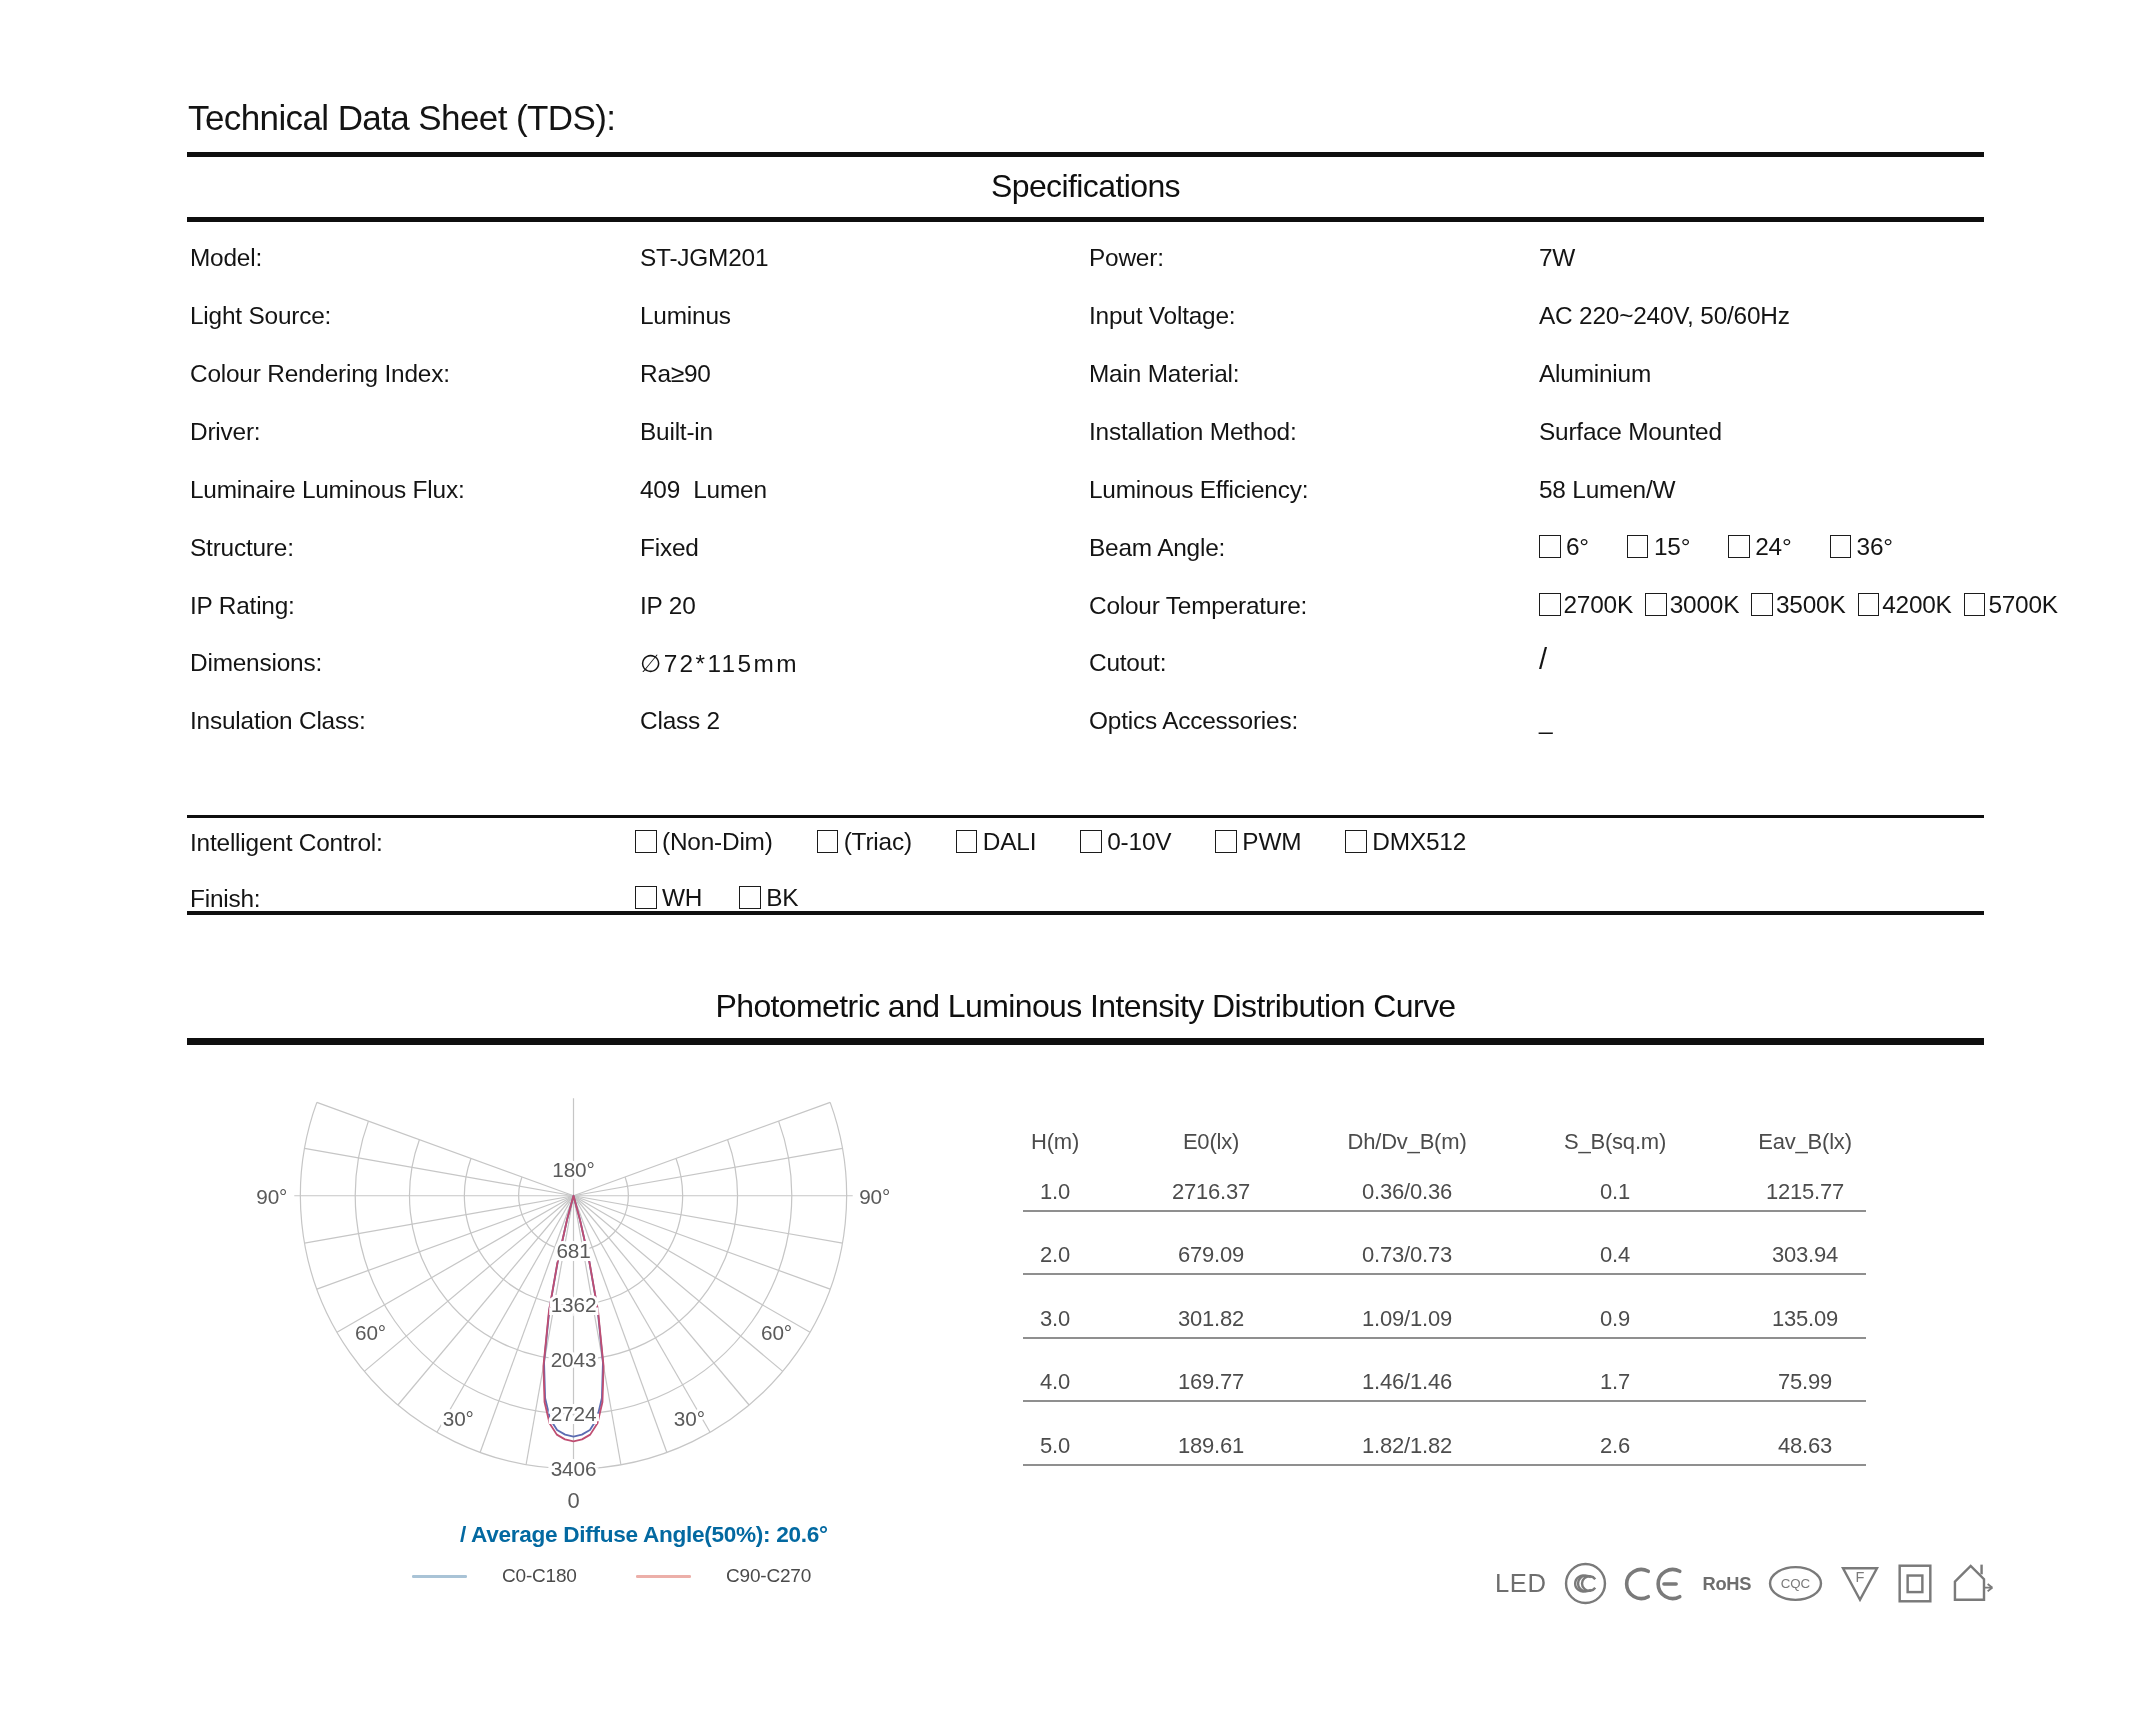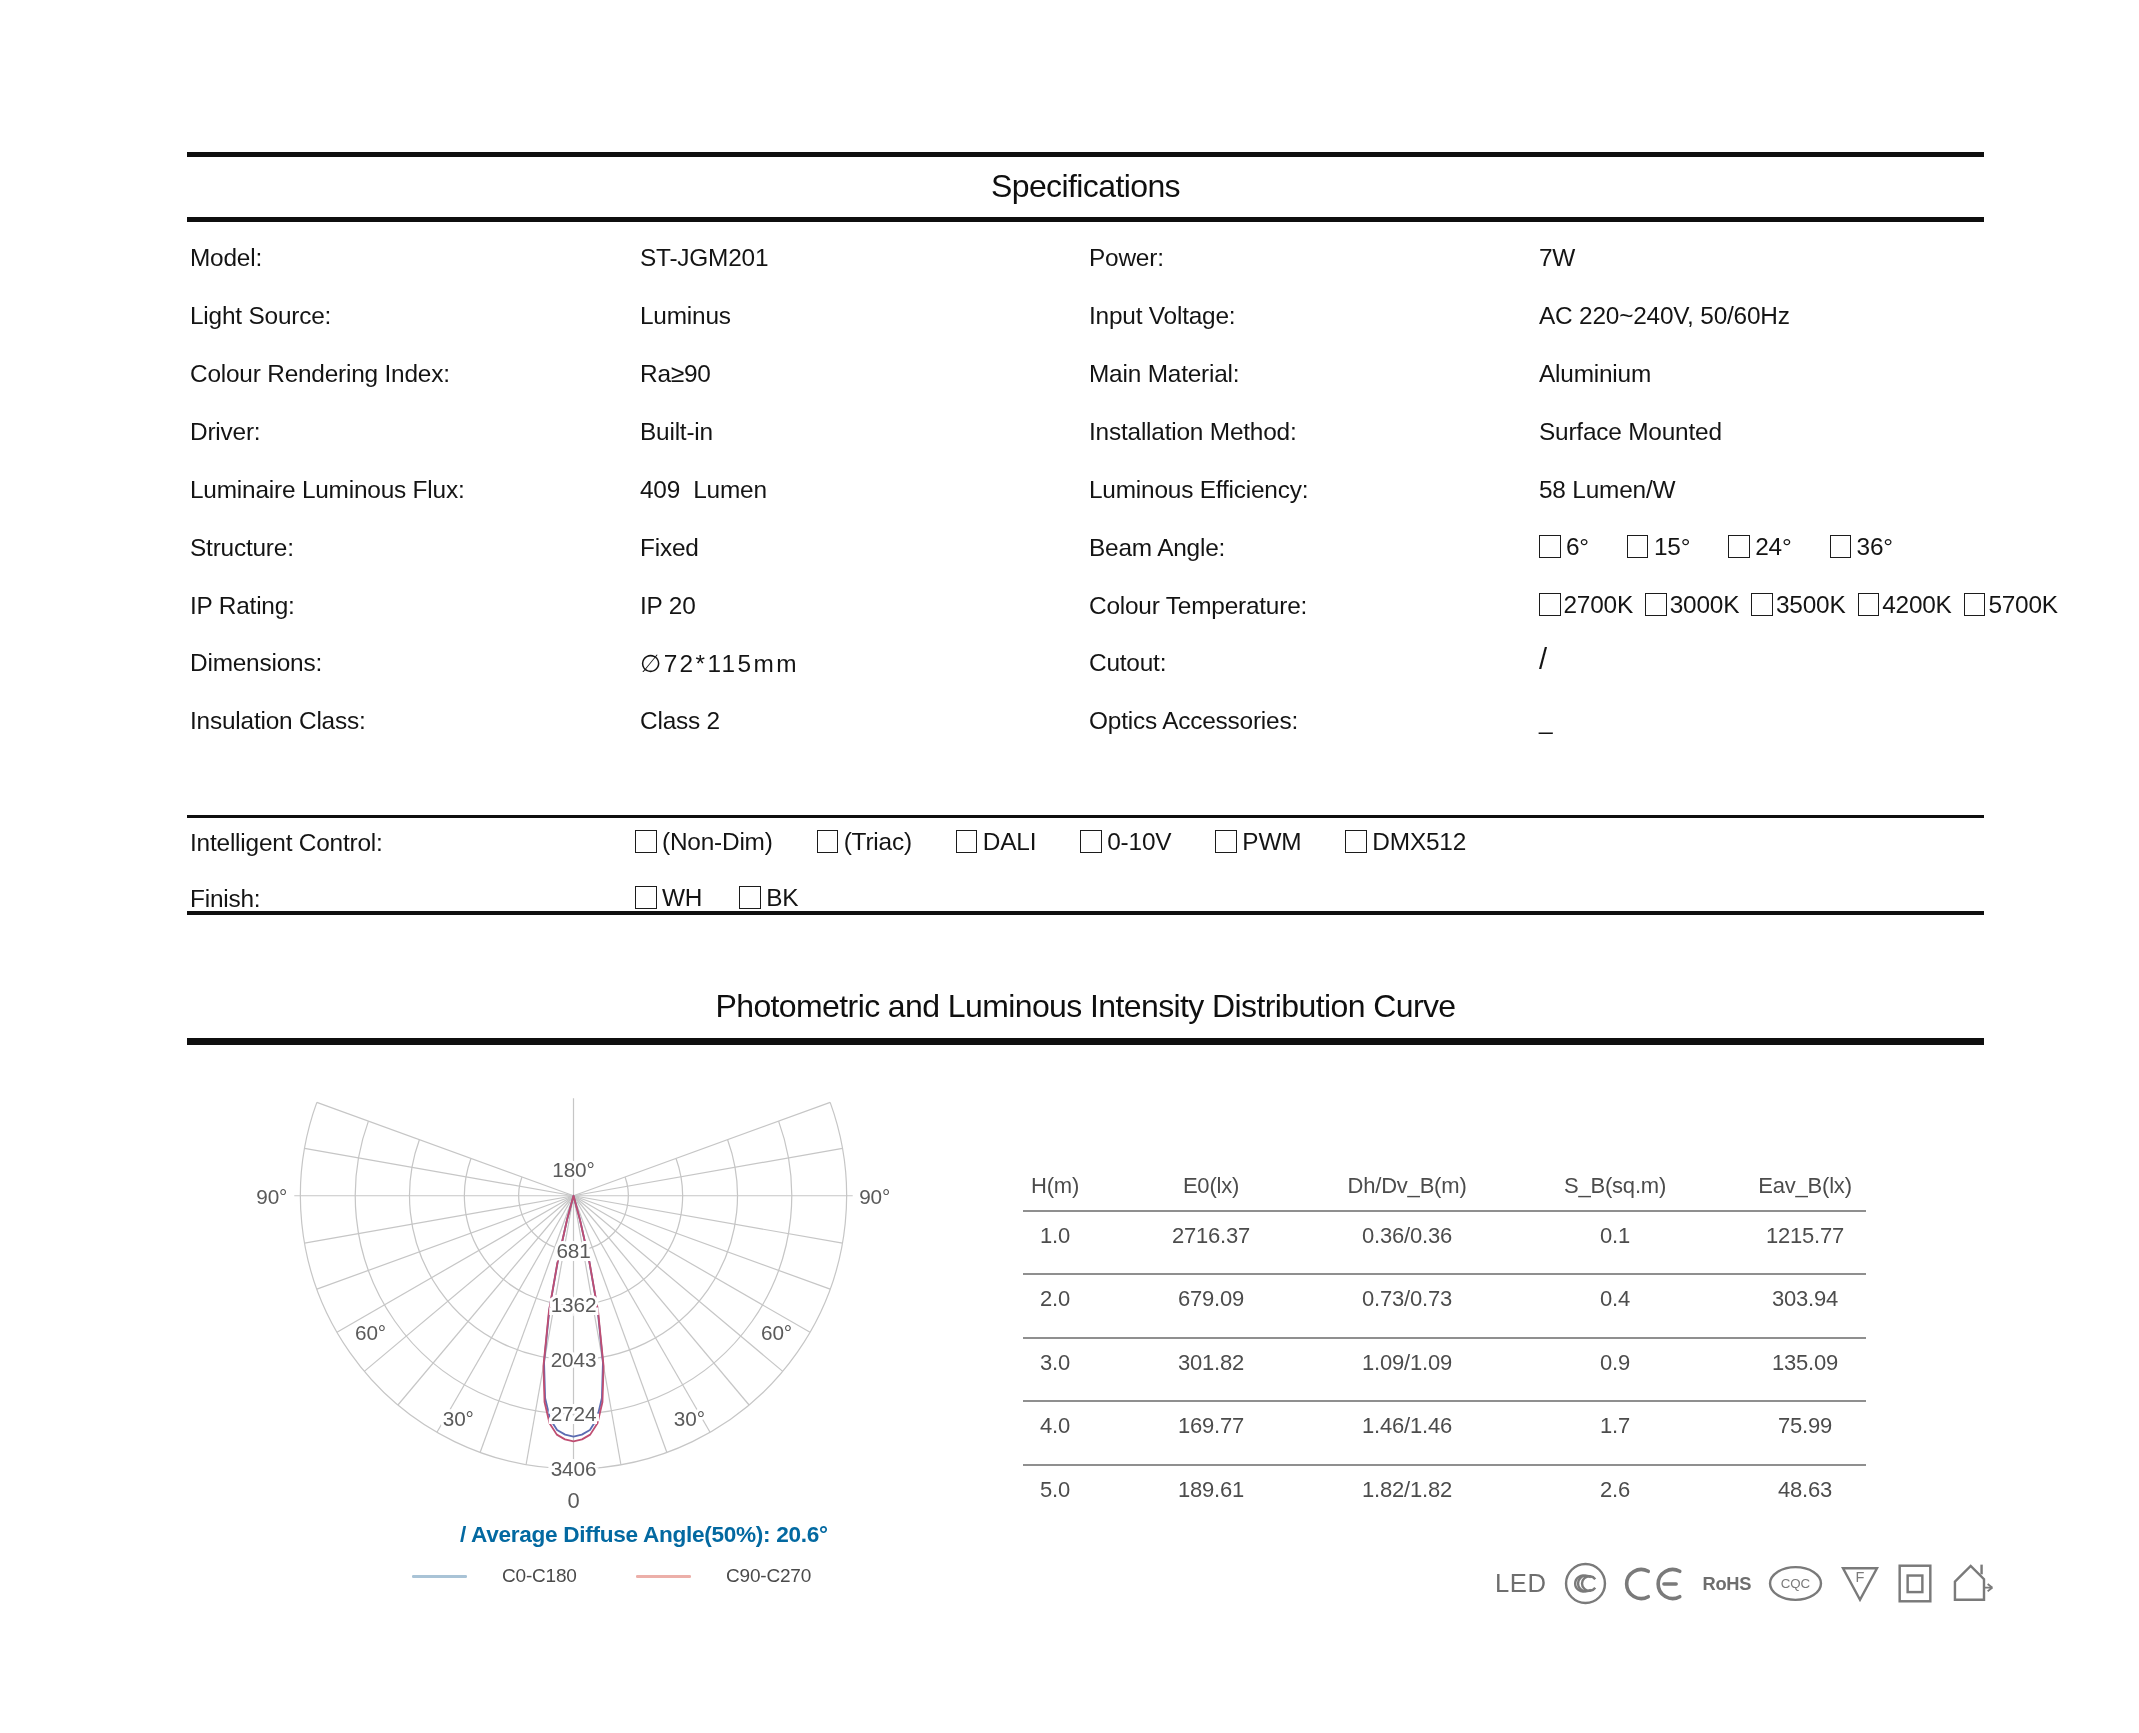--- a/index.html
+++ b/index.html
@@ -12,37 +12,38 @@
   .section-head{left:187px;width:1797px;text-align:center;font-size:32px;letter-spacing:-0.6px;color:#0f0f0f;}
   .spec-row{position:absolute;left:0;width:1992px;height:34px;font-size:24.4px;}
   .spec-row .cell{position:absolute;top:0;white-space:pre;}
   .c-l1{left:190px;} .c-v1{left:640px;} .c-l2{left:1089px;} .c-v2{left:1539px;}
   .spaced{letter-spacing:2.4px;}
   .optgrp{position:absolute;top:-1.2px;display:flex;align-items:center;}
   .opt{display:flex;align-items:center;gap:5.5px;white-space:pre;}
   .cb{width:19.5px;height:21px;border:1.8px solid #1c1c1c;flex:none;background:#fff;}
   
   .pt-row{position:absolute;left:1012px;width:854px;height:34px;font-size:22px;color:#4c4c4c;}
-  .pt-row span{position:absolute;top:0;transform:translateX(-50%);white-space:pre;margin-top:44px;}
+  .pt-row span{position:absolute;top:0;transform:translateX(-50%);white-space:pre;}
   .pc1{left:43px;} .pc2{left:199px;} .pc3{left:395px;} .pc4{left:603px;} .pc5{left:793px;}
   .pt-line{position:absolute;left:1023px;width:843px;height:1.8px;background:#8f8f8f;}
   #chart-caption{left:460px;top:1522px;font-size:22.6px;font-weight:600;color:#0369a1;letter-spacing:-0.3px;white-space:pre;}
   #legend{left:412px;top:1565px;display:flex;align-items:center;gap:35px;font-size:19px;color:#4a4a4a;}
   .sw{width:55px;height:3px;border-radius:1.2px;flex:none;}
   #certs{left:1495px;top:1559px;height:49px;display:flex;align-items:center;gap:16px;color:#6e6e6e;}
   #cert-led{font-size:25.6px;font-weight:500;letter-spacing:0.6px;}
   #cert-rohs{font-size:18.3px;font-weight:bold;letter-spacing:-0.3px;}
   .halo{paint-order:stroke;stroke:#ffffff;stroke-width:10px;fill:#5a5a5a;}
   text{font-family:"Liberation Sans","DejaVu Sans",sans-serif;}
 </style>
 </head>
 <body>
 
 <div id="page">
 
+  <div id="doc-title" class="abs">Technical Data Sheet (TDS):</div>
   <div class="rule" style="top:152px;height:4.9px;"></div>
   <div class="section-head abs" style="top:168px;">Specifications</div>
   <div class="rule" style="top:217px;height:4.9px;"></div>
 
   <div class="spec-row" style="top:244px;">
     <span class="cell c-l1">Model:</span>
     <span class="cell c-v1">ST-JGM201</span>
     <span class="cell c-l2">Power:</span>
     <span class="cell c-v2">7W</span>
   </div>

